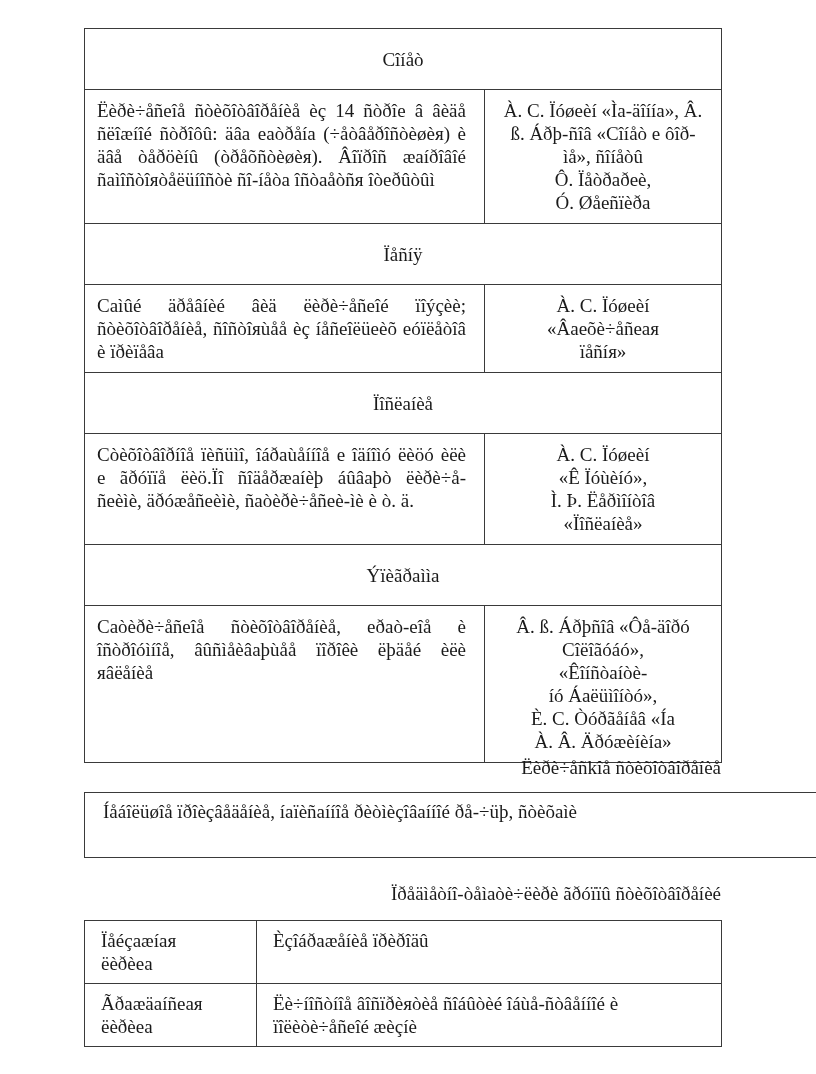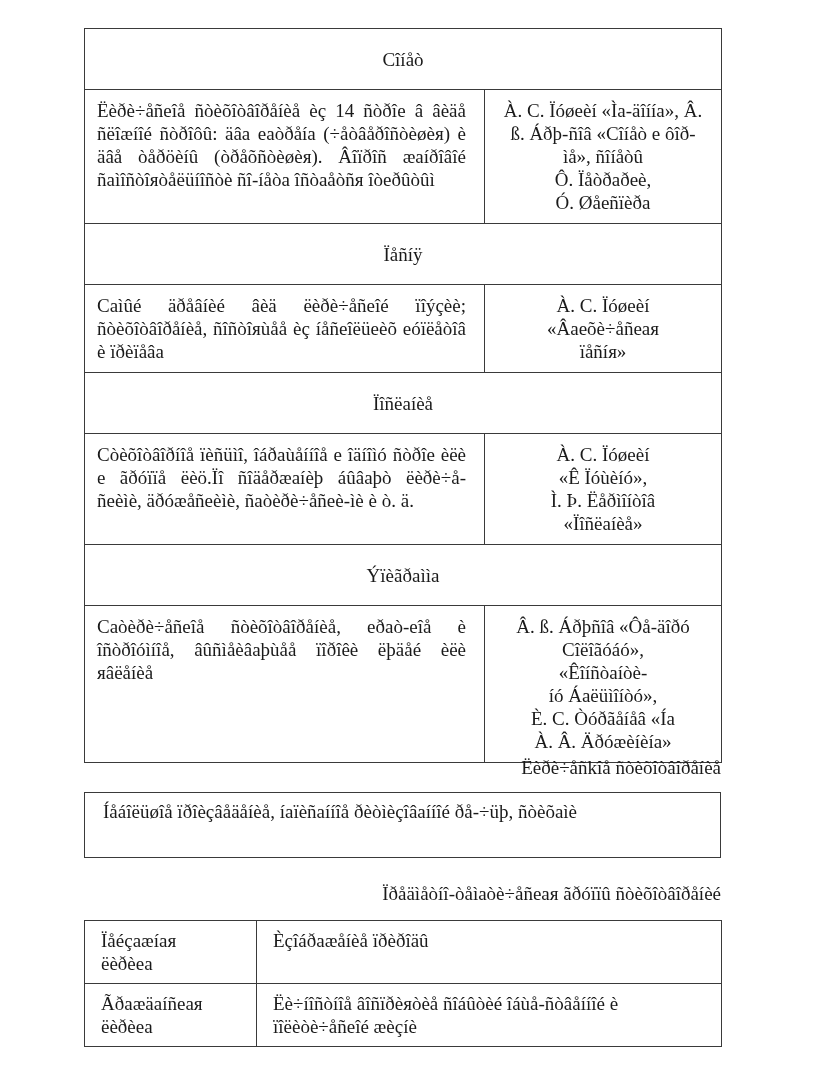--- a/index.html
+++ b/index.html
@@ -24,21 +24,21 @@
     text-align-last: left;
   }
   .main-table td.src {
     padding: 9px 16px 9px 16px; text-align: center;
   }
   .caption {
     position: absolute; left: 84px; width: 637px; text-align: right;
     font-size: 19px; line-height: 23px;
   }
   .boxed {
-    position: absolute; left: 84px; top: 792px; width: 637px; height: 66px;
+    position: absolute; left: 84px; top: 792px; width: 733px; height: 66px;
     box-sizing: border-box; border: 1.5px solid #3a3a3a;
     padding: 7px 18px; font-size: 19px; line-height: 23px;
     text-align: justify; text-align-last: left;
   }
   .bottom-table {
     position: absolute; left: 84px; top: 920px; width: 637px;
     border-collapse: collapse; table-layout: fixed;
     font-size: 19px; line-height: 23px;
   }
   .bottom-table td {
@@ -70,21 +70,21 @@
     <tr>
       <td class="desc">Caìûé äðåâíèé âèä ëèðè÷åñeîé ïîýçèè; ñòèõîòâîðåíèå, ñîñòîяùåå èç íåñeîëüeèõ eóïëåòîâ è ïðèïåâa</td>
       <td class="src multi">À. C. Ïóøeèí
 «Âaeõè÷åñeaя
 ïåñíя»</td>
     </tr>
     <tr>
       <td class="section" colspan="2">Ïîñëaíèå</td>
     </tr>
     <tr>
-      <td class="desc">Còèõîòâîðíîå ïèñüìî, îáðaùåííîå e îäíîìó ñòðîe èëè e ãðóïïå ëèö.Ïî ñîäåðæaíèþ áûâaþò ëèðè÷å- ñeèìè, äðóæåñeèìè, ñaòèðè÷åñeè-ìè è ò. ä.</td>
+      <td class="desc">Còèõîòâîðíîå ïèñüìî, îáðaùåííîå e îäíîìó ëèöó èëè e ãðóïïå ëèö.Ïî ñîäåðæaíèþ áûâaþò ëèðè÷å- ñeèìè, äðóæåñeèìè, ñaòèðè÷åñeè-ìè è ò. ä.</td>
       <td class="src multi">À. C. Ïóøeèí
 «Ê Ïóùèíó»,
 Ì. Þ. Ëåðìîíòîâ
 «Ïîñëaíèå»</td>
     </tr>
     <tr>
       <td class="section" colspan="2">Ýïèãðaììa</td>
     </tr>
     <tr>
       <td class="desc">Caòèðè÷åñeîå ñòèõîòâîðåíèå, eðaò-eîå è îñòðîóìíîå, âûñìåèâaþùåå ïîðîêè ëþäåé èëè яâëåíèå</td>
@@ -94,21 +94,21 @@
 È. C. Òóðãåíåâ «Ía
 À. Â. Äðóæèíèía»</td>
     </tr>
   </tbody>
 </table>
 
 <div class="caption" style="top:756px;">Ëèðè÷åñkîå ñòèõîòâîðåíèå</div>
 
 <div class="boxed">Íåáîëüøîå ïðîèçâåäåíèå, íaïèñaííîå ðèòìèçîâaííîé ðå-÷üþ, ñòèõaìè</div>
 
-<div class="caption" style="top:882px;">Ïðåäìåòíî-òåìaòè÷åñeaя ãðóïïû ñòèõîòâîðåíèé</div>
+<div class="caption" style="top:882px;">Ïðåäìåòíî-òåìaòè÷ëèðè ãðóïïû ñòèõîòâîðåíèé</div>
 
 <table class="bottom-table">
   <colgroup>
       <col style="width:172px">
       <col style="width:465px">
     </colgroup>
   <tbody>
     <tr>
       <td class="multi">Ïåéçaæíaя
 ëèðèea</td>

